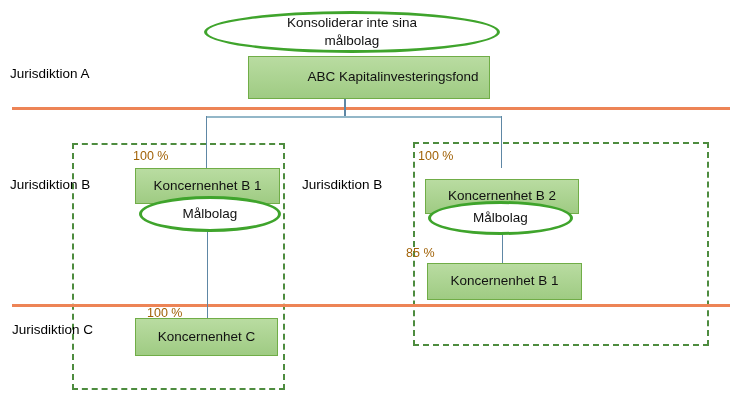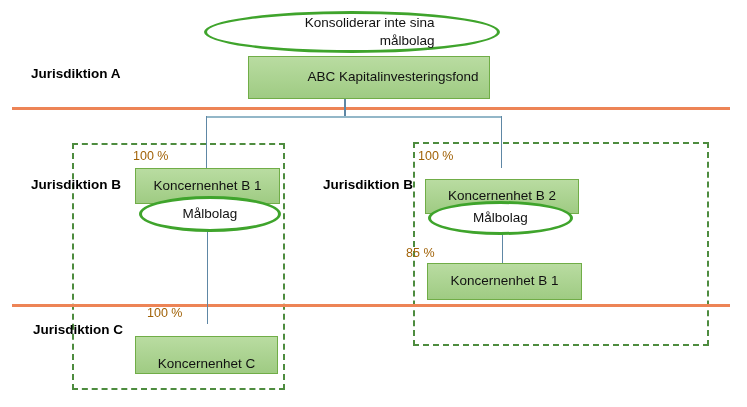--- a/index.html
+++ b/index.html
@@ -28,34 +28,34 @@
   .conn-mal-b3{left:501.5px;top:232px;height:32px;}
 
   
   .entity-box{position:absolute;z-index:2;display:flex;align-items:center;justify-content:center;
     text-align:center;background:linear-gradient(#b9dca1,#9fcb83);border:1px solid #70ad47;
     font-size:13.5px;line-height:1.35;color:#111;}
   .box-abc{left:248px;top:56px;width:192px;height:41px;padding-left:48px;}
   .box-b1{left:135px;top:168px;width:143px;height:34px;justify-content:center;}
   .box-b2{left:425px;top:179px;width:152px;height:33px;}
   .box-b3{left:427px;top:263px;width:153px;height:35px;}
-  .box-c{left:135px;top:336px;width:141px;height:36px;align-items:flex-end;}
+  .box-c{left:135px;top:318px;width:141px;height:36px;}
   .entity-box .wrap{display:block;max-width:186px;}
 
   
   .note-ellipse{position:absolute;z-index:3;border:3px solid #3fa42c;border-radius:50%;
     background:#ffffff;display:flex;align-items:center;justify-content:center;
-    text-align:right;font-size:13.5px;line-height:1.3;color:#111;}
+    text-align:center;font-size:13.5px;line-height:1.3;color:#111;}
   .ellipse-top{left:204px;top:11px;width:290px;height:36px;}
   .ellipse-top .wrap{display:block;max-width:165px;}
   .ellipse-mal-left{left:139px;top:196px;width:136px;height:30px;}
   .ellipse-mal-right{left:428px;top:201px;width:139px;height:28px;}
 
   
-  .jur-label{position:absolute;z-index:4;font-weight:bold;font-size:13.5px;color:#000;margin-left:21px;}
+  .jur-label{position:absolute;z-index:4;font-weight:normal;font-size:13.5px;color:#000;}
   .jur-a{left:10px;top:66px;}
   .jur-b-left{left:10px;top:177px;}
   .jur-b-right{left:302px;top:177px;}
   .jur-c{left:12px;top:322px;}
 
   
   .pct-label{position:absolute;z-index:4;font-size:12.5px;color:#a16207;}
   .pct-b1{left:133px;top:149px;}
   .pct-b2{left:418px;top:149px;}
   .pct-b3{left:406px;top:246px;}

